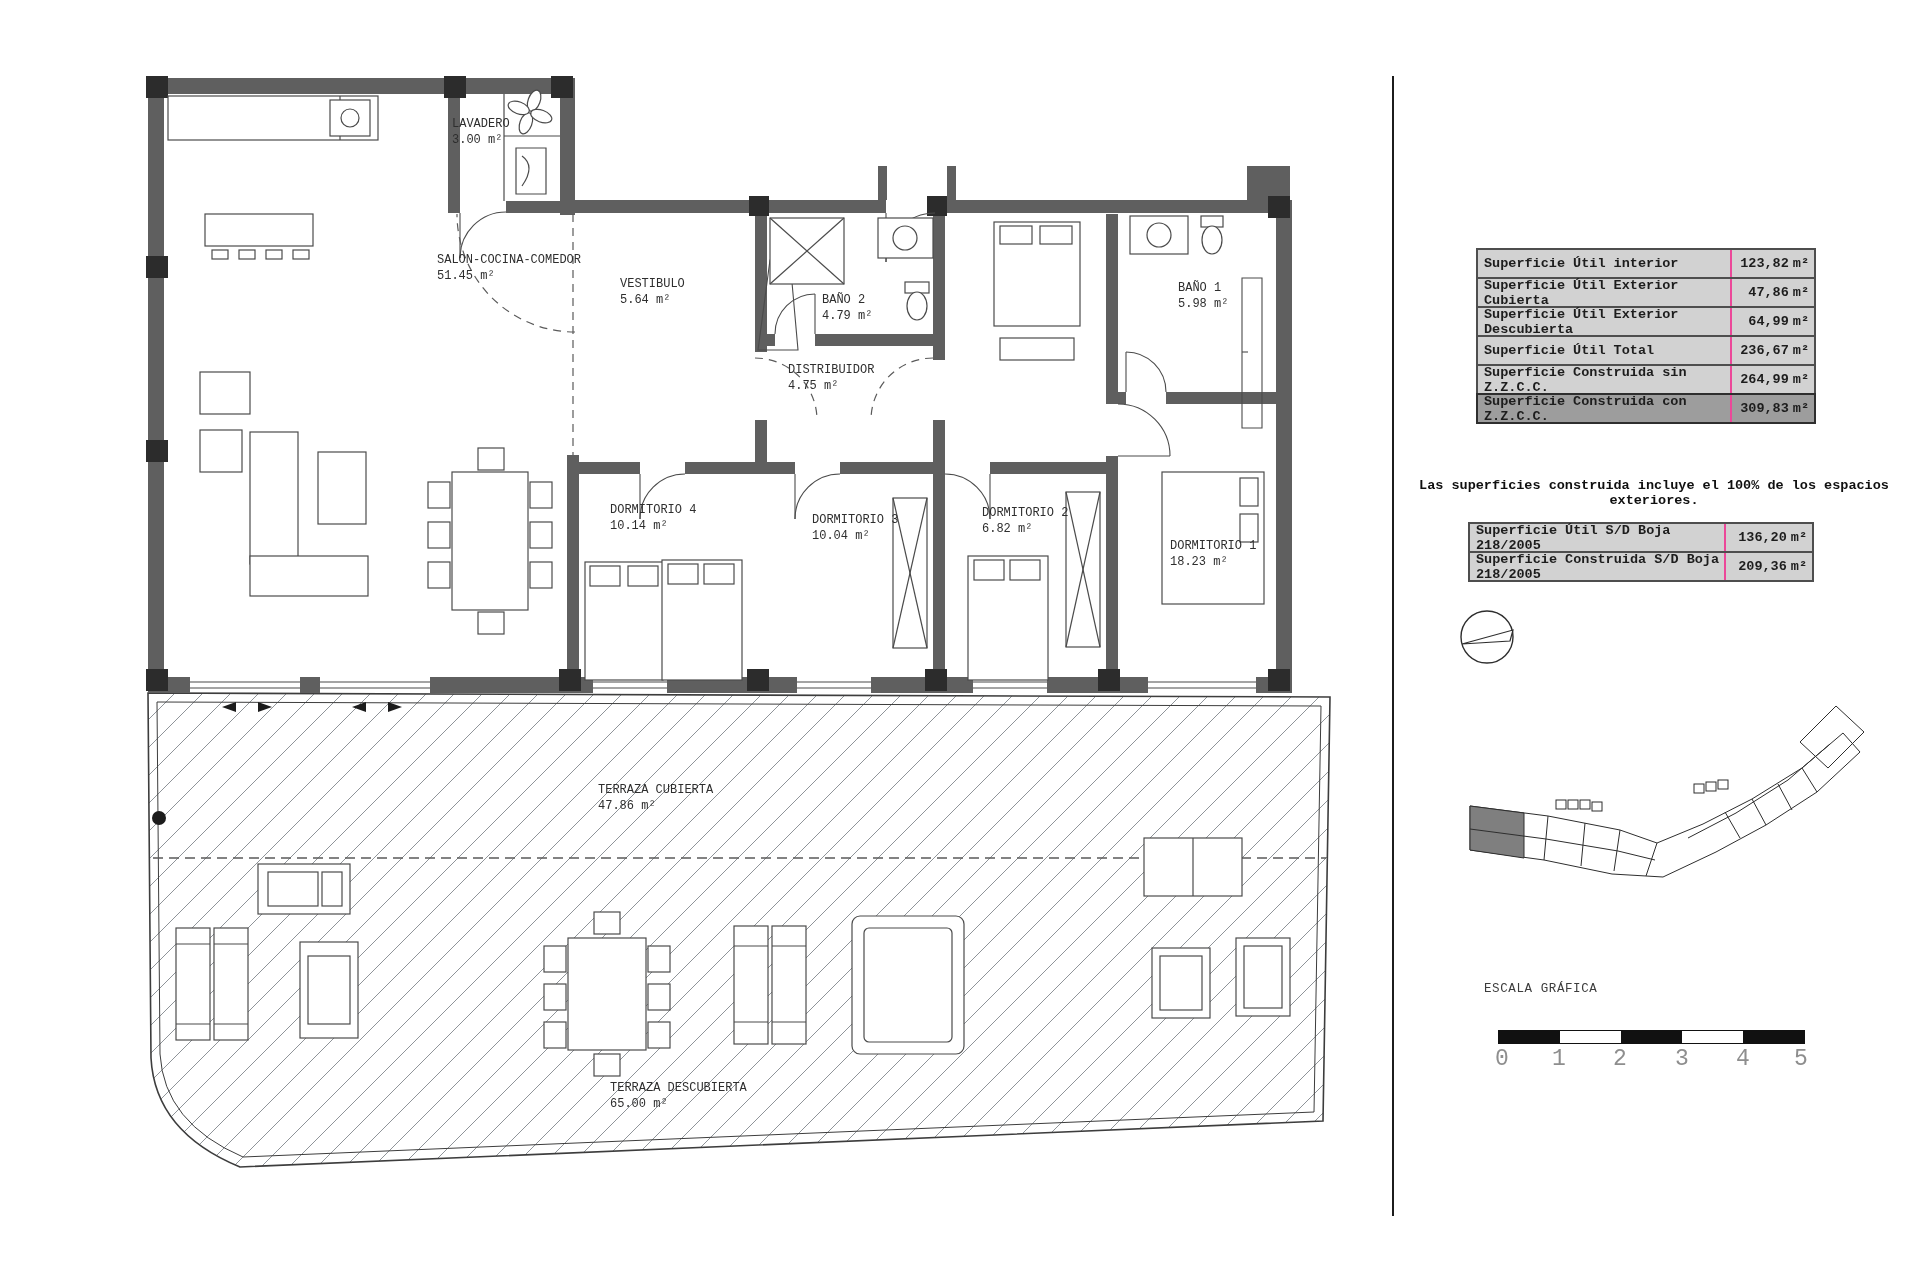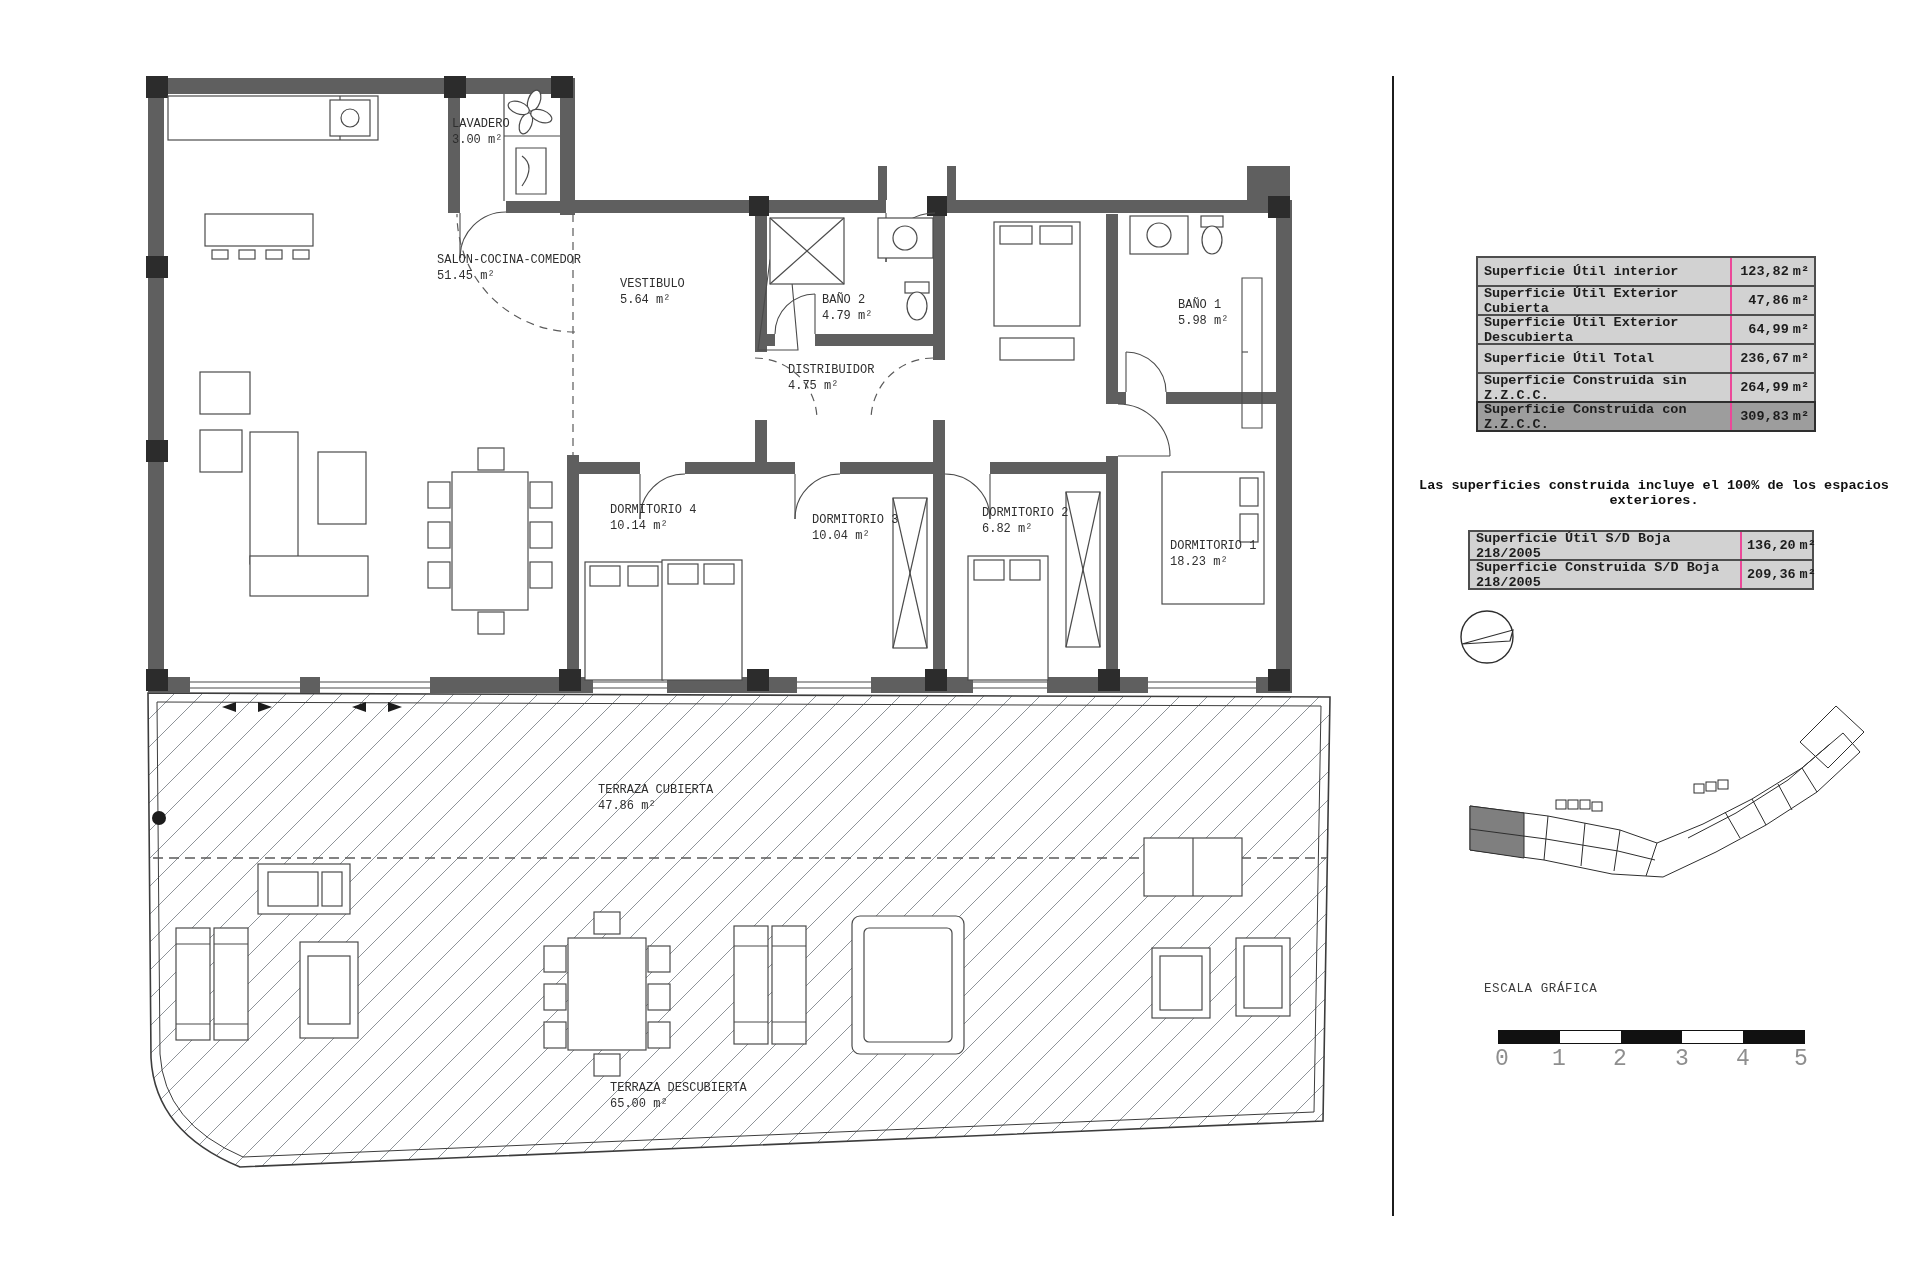--- a/index.html
+++ b/index.html
@@ -12,27 +12,27 @@
   .room-label .rname,.room-label .rarea{display:block}
 
   
   .divider{position:absolute;left:1392px;top:76px;width:2px;height:1140px;background:#1c1c1c}
   .sheet-title{position:absolute;left:1442px;top:94px;font-size:29px;color:#141414;letter-spacing:.5px}
 
   .areas-table{position:absolute;left:1476px;top:248px;width:340px}
   .boja-table{position:absolute;left:1468px;top:522px;width:346px}
   .trow{display:flex;align-items:stretch;height:31px;background:#d2d2d2;
         border:2px solid #4e4e4e;margin-top:-2px;box-sizing:border-box}
-  .trow:first-child{margin-top:8px}
+  .trow:first-child{margin-top:0}
   .trow.dark{background:#9d9d9d;border-color:#2e2e2e}
   .tlabel{flex:1;display:flex;align-items:center;padding-left:6px;
           font-size:13.5px;font-weight:bold;color:#1d1d1d}
   .tval{width:84px;border-left:2px solid #ec4899;display:flex;align-items:center;
         padding:0 5px;font-size:13.5px;font-weight:bold;color:#1d1d1d;box-sizing:border-box}
-  .boja-table .tval{width:72px}
+  .boja-table .tval{width:88px}
   .tval .num{flex:1;text-align:right}
   .tval .unit{margin-left:4px}
 
   .note{position:absolute;left:1396px;top:478px;width:516px;text-align:center;
         font-size:13.5px;font-weight:bold;color:#101010}
 
   .scale-label{position:absolute;left:1484px;top:982px;font-size:12.5px;color:#3c3c3c;letter-spacing:.6px}
   .scalebar{position:absolute;left:1498px;top:1030px;width:307px;height:14px;
             display:flex;border:1px solid #111;box-sizing:border-box}
   .scalebar .seg{flex:1}
@@ -324,21 +324,21 @@
       <span class="rarea">5.64 m²</span>
     </div>
   <div class="room-label" style="left:822px;top:292px">
       <span class="rname">BAÑO 2</span>
       <span class="rarea">4.79 m²</span>
     </div>
   <div class="room-label" style="left:788px;top:362px">
       <span class="rname">DISTRIBUIDOR</span>
       <span class="rarea">4.75 m²</span>
     </div>
-  <div class="room-label" style="left:1178px;top:297px">
+  <div class="room-label" style="left:1178px;top:280px">
       <span class="rname">BAÑO 1</span>
       <span class="rarea">5.98 m²</span>
     </div>
   <div class="room-label" style="left:610px;top:502px">
       <span class="rname">DORMITORIO 4</span>
       <span class="rarea">10.14 m²</span>
     </div>
   <div class="room-label" style="left:812px;top:512px">
       <span class="rname">DORMITORIO 3</span>
       <span class="rarea">10.04 m²</span>

